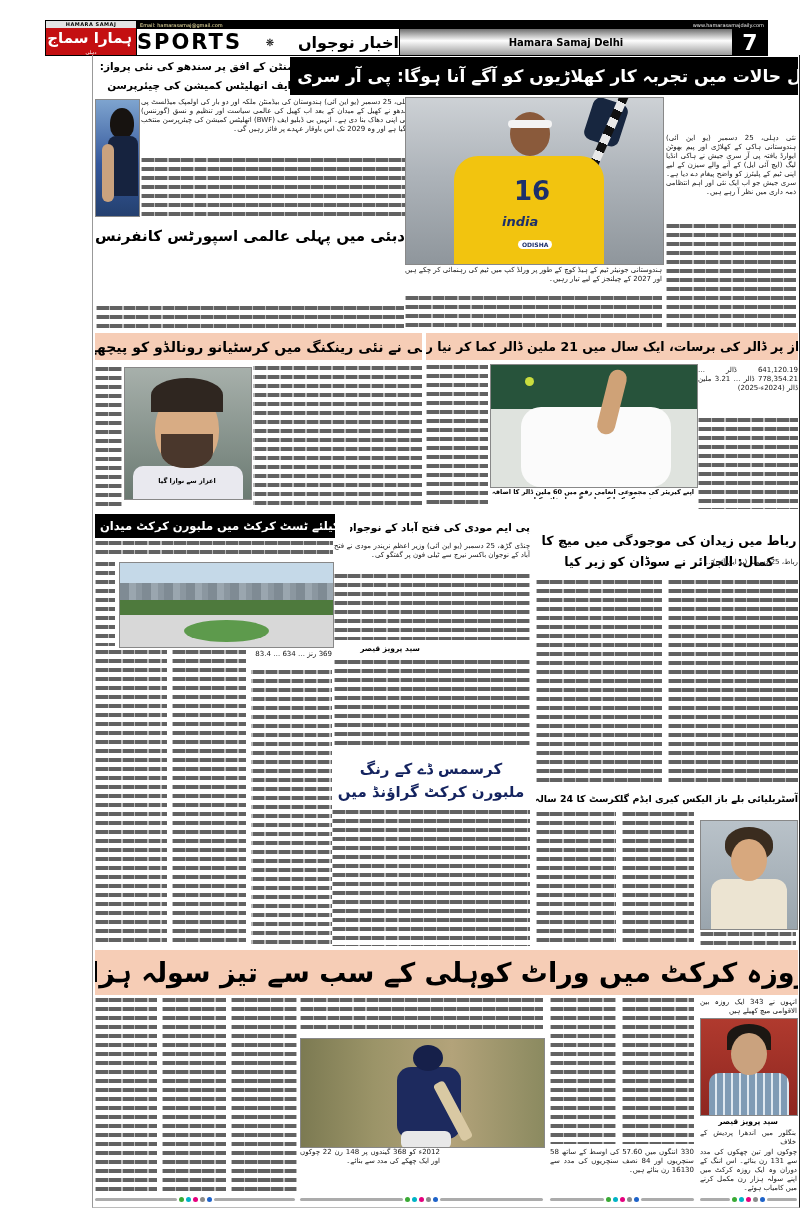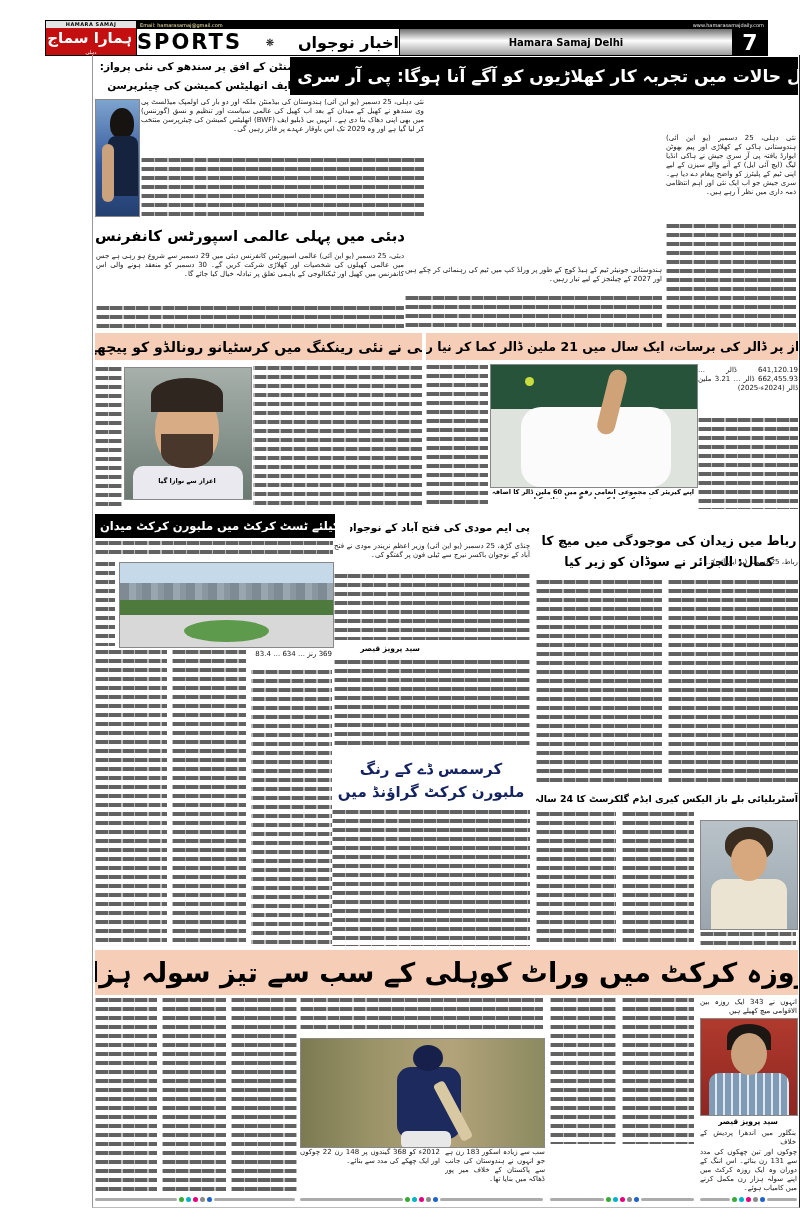--- a/index.html
+++ b/index.html
@@ -133,27 +133,36 @@
   <div class="abs h banner" style="left:290px;top:57px;width:508px;height:38px;font-size:17px;">مشکل حالات میں تجربہ کار کھلاڑیوں کو آگے آنا ہوگا: پی آر سری جیش</div>
 
   <div class="photo ph-sindhu" style="left:95px;top:99px;width:43px;height:116px;">
     <div class="hair"></div>
       <div class="top"></div>
       <div class="arm"></div>
   </div>
   <div class="abs bd" style="left:141px;top:98px;width:283px;height:56px;">نئی دہلی، 25 دسمبر (یو این آئی) ہندوستان کی بیڈمنٹن ملکہ اور دو بار کی اولمپک میڈلسٹ پی وی سندھو نے کھیل کے میدان کے بعد اب کھیل کی عالمی سیاست اور تنظیم و نسق (گورننس) میں بھی اپنی دھاک بنا دی ہے۔ انہیں بی ڈبلیو ایف (BWF) اتھلیٹس کمیشن کی چیئرپرسن منتخب کر لیا گیا ہے اور وہ 2029 تک اس باوقار عہدے پر فائز رہیں گی۔</div>
   <div class="abs tx" style="left:141px;top:158px;width:283px;height:58px;"></div>
 
+  <div class="photo ph-hockey" style="left:405px;top:97px;width:257px;height:166px;">
+    <div class="head"></div>
+      <div class="band"></div>
+      <div class="glove"></div>
+      <div class="stick"></div>
+    <div class="jersey"></div>
+    <div class="num">16</div>
+    <div class="word">india</div>
+    <div class="sponsor">ODISHA</div>
+  </div>
   <div class="abs bd" style="left:666px;top:98px;width:130px;height:122px;margin-top:36px;">نئی دہلی، 25 دسمبر (یو این آئی) ہندوستانی ہاکی کے کھلاڑی اور پیم بھوٹن ایوارڈ یافتہ پی آر سری جیش نے ہاکی انڈیا لیگ (ایچ آئی ایل) کے آنے والے سیزن کے لیے اپنی ٹیم کے پلیئرز کو واضح پیغام دے دیا ہے۔ سری جیش جو اب ایک نئی اور اہم انتظامی ذمہ داری میں نظر آ رہے ہیں۔</div>
   <div class="abs tx" style="left:666px;top:224px;width:130px;height:104px;"></div>
   <div class="abs bd" style="left:405px;top:266px;width:257px;height:26px;">ہندوستانی جونیئر ٹیم کے ہیڈ کوچ کے طور پر ورلڈ کپ میں ٹیم کی رہنمائی کر چکے ہیں اور 2027 کے چیلنجز کے لیے تیار رہیں۔</div>
   <div class="abs tx" style="left:405px;top:296px;width:257px;height:32px;"></div>
 
   <div class="abs h" style="left:95px;top:223px;width:310px;height:26px;font-size:15px;line-height:26px;white-space:nowrap;">دبئی میں پہلی عالمی اسپورٹس کانفرنس کا 29 دسمبر سے آغاز</div>
-  <div class="abs bd" style="left:96px;top:252px;width:308px;height:52px;">دبئی، 25 دسمبر (یو این آئی) عالمی اسپورٹس کانفرنس دبئی میں 29 دسمبر سے شروع ہو رہی ہے جس میں عالمی کھیلوں کی شخصیات اور کھلاڑی شرکت کریں گے۔ 30 دسمبر کو منعقد ہونے والی اس کانفرنس میں کھیل اور ٹیکنالوجی کے باہمی تعلق پر تبادلہ خیال کیا جائے گا۔</div>
   <div class="abs tx" style="left:96px;top:306px;width:308px;height:22px;"></div>
 
   <div class="abs h pink" style="left:95px;top:333px;width:327px;height:27px;font-size:14px;">لیونل میسی نے نئی رینکنگ میں کرسٹیانو رونالڈو کو پیچھے چھوڑ دیا</div>
   <div class="abs h pink" style="left:426px;top:333px;width:372px;height:27px;font-size:12.5px;">کارلوس الکاراز پر ڈالر کی برسات، ایک سال میں 21 ملین ڈالر کما کر نیا ریکارڈ قائم کیا</div>
 
   <div class="abs tx" style="left:95px;top:367px;width:27px;height:142px;"></div>
   <div class="photo ph-messi" style="left:124px;top:367px;width:126px;height:131px;">
     <div class="shirt"></div>
       <div class="face"></div>
       <div class="hair"></div>
@@ -162,21 +171,21 @@
   <div class="abs cap" style="left:124px;top:477px;width:126px;height:10px;">اعزاز سے نوازا گیا</div>
   <div class="abs tx" style="left:253px;top:366px;width:169px;height:143px;"></div>
 
   <div class="abs tx" style="left:426px;top:365px;width:62px;height:144px;"></div>
   <div class="photo ph-alcaraz" style="left:490px;top:364px;width:206px;height:122px;">
     <div class="shirt"></div>
       <div class="arm"></div>
       <div class="ball"></div>
   </div>
   <div class="abs cap" style="left:490px;top:488px;width:206px;height:11px;">اپنے کیریئر کی مجموعی انعامی رقم میں 60 ملین ڈالر کا اضافہ عبور کر کے ایک نیا سنگ میل قائم کیا</div>
-  <div class="abs bd" style="left:698px;top:366px;width:100px;height:48px;">641,120.19 ڈالر … 662,455.93 ڈالر … 3.21 ملین ڈالر (2024ء-2025)</div>
+  <div class="abs bd" style="left:698px;top:366px;width:100px;height:48px;">641,120.19 ڈالر … 778,354.21 ڈالر … 3.21 ملین ڈالر (2024ء-2025)</div>
   <div class="abs tx" style="left:698px;top:418px;width:100px;height:91px;"></div>
 
   <div class="abs h banner" style="left:95px;top:514px;width:240px;height:24px;font-size:11.5px;">آسٹریلیا کیلئے ٹسٹ کرکٹ میں ملبورن کرکٹ میدان شاندار ہے</div>
   <div class="abs h" style="left:350px;top:514px;width:180px;height:26px;font-size:10.5px;line-height:26px;white-space:nowrap;">پی ایم مودی کی فتح آباد کے نوجوان باکسر نیرج سے گفتگو</div>
   <div class="abs h" style="left:540px;top:530px;width:258px;height:42px;font-size:12.5px;line-height:21px;">رباط میں زیدان کی موجودگی میں میچ کا کمال: الجزائر نے سوڈان کو زیر کیا</div>
 
   <div class="abs tx" style="left:95px;top:541px;width:238px;height:17px;"></div>
   <div class="photo ph-stadium" style="left:119px;top:562px;width:213px;height:84px;">
     <div class="city"></div>
       <div class="trees"></div>
@@ -231,21 +240,21 @@
   <div class="abs bd" style="left:700px;top:998px;width:97px;height:18px;">انہوں نے 343 ایک روزہ بین الاقوامی میچ کھیلے ہیں</div>
   <div class="photo ph-qaiser" style="left:700px;top:1018px;width:96px;height:96px;">
     <div class="shirt"></div>
       <div class="hair"></div>
       <div class="face"></div>
   </div>
   <div class="abs byline" style="left:700px;top:1117px;width:96px;height:10px;">سید پرویز قیصر</div>
   <div class="abs bd" style="left:700px;top:1129px;width:96px;height:16px;">بنگلور میں آندھرا پردیش کے خلاف</div>
 
   <div class="abs bd" style="left:300px;top:1148px;width:140px;height:44px;">2012ء کو 368 گیندوں پر 148 رن 22 چوکوں اور ایک چھکے کی مدد سے بنائے۔</div>
-  <div class="abs bd" style="left:445px;top:1148px;width:100px;height:44px;">سب سے زیادہ اسکور 183 رن ہے جو انہوں نے ہندوستان کی جانب سے پاکستان کے خلاف میر پور ڈھاکہ میں بنایا تھا۔</div>
+  <div class="abs bd" style="left:550px;top:1148px;width:144px;height:44px;">330 اننگوں میں 57.60 کی اوسط کے ساتھ 58 سنچریوں اور 84 نصف سنچریوں کی مدد سے 16130 رن بنائے ہیں۔</div>
   <div class="abs bd" style="left:700px;top:1148px;width:97px;height:44px;">چوکوں اور تین چھکوں کی مدد سے 131 رن بنائے۔ اس اننگ کے دوران وہ ایک روزہ کرکٹ میں اپنے سولہ ہزار رن مکمل کرنے میں کامیاب ہوئے۔</div>
 
   <div class="divgrp" style="left:95px;top:1196px;width:200px;">
     <div class="bar"></div>
       <span class="dot" style="background: rgb(58, 170, 53);"></span>
       <span class="dot" style="background: rgb(0, 179, 198);"></span>
       <span class="dot" style="background: rgb(229, 0, 126);"></span>
       <span class="dot" style="background: rgb(138, 138, 138);"></span>
       <span class="dot" style="background: rgb(30, 99, 201);"></span>
       <div class="bar"></div>

